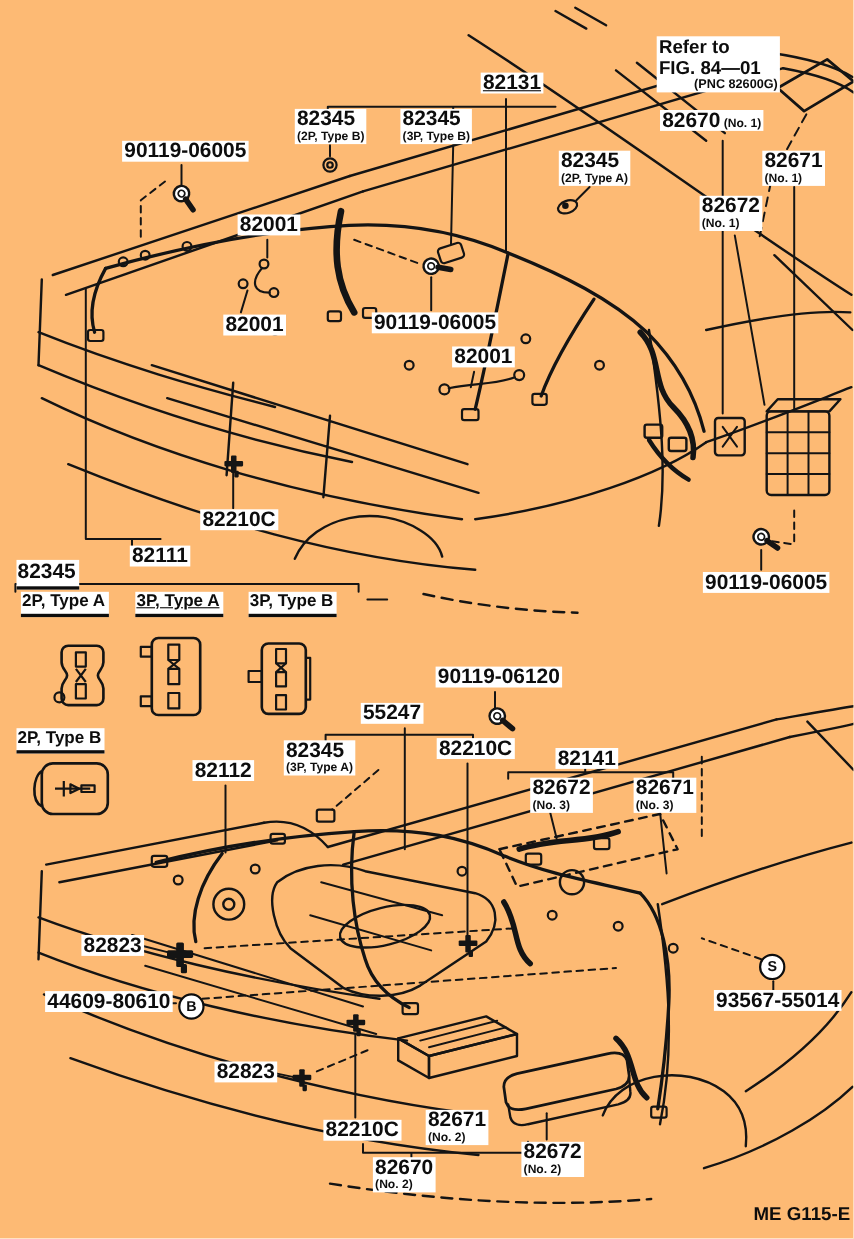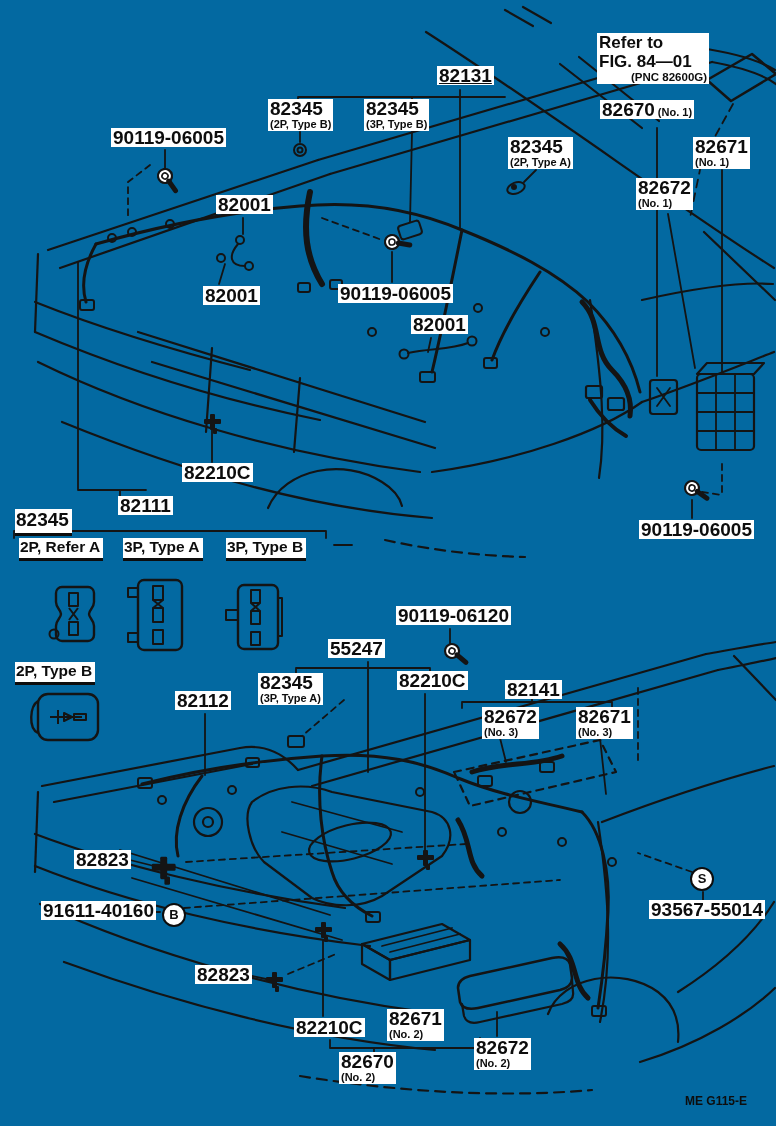--- a/index.html
+++ b/index.html
@@ -1,34 +1,34 @@
 <!DOCTYPE html>
 <html><head>
 <meta charset="utf-8">
 <title>ME G115-E</title>
 <style>
   html,body{margin:0;padding:0;background:#fff;}
-  #canvas{position:relative;width:776px;height:1126px;background:#0369a1;overflow:hidden;
+  #canvas{position:relative;width:776px;height:1126px;background:#fdba74;overflow:hidden;
           font-family:"Liberation Sans",sans-serif;color:#0d0d0d;}
   svg.art{position:absolute;left:0;top:0;z-index:1;}
   .pl{position:absolute;z-index:2;font-weight:700;font-size:19px;line-height:1.02;
       white-space:nowrap;background:#fff;padding:0 2px;}
   .pl .sub{display:block;font-size:11px;letter-spacing:0;margin-top:1px;}
   .pl .subin{font-size:11px;margin-left:3px;font-weight:700;}
   .refer{position:absolute;z-index:2;font-weight:700;font-size:17px;line-height:1.12;
          white-space:nowrap;background:#fff;padding:0 2px;}
   .refer .pnc{font-size:11.5px;display:block;padding-left:32px;}
   .leg-hd{position:absolute;z-index:2;font-weight:700;font-size:19px;white-space:nowrap;
           border-bottom:3px solid #0d0d0d;padding:0 3px 2px 1px;background:#fff;}
   .leg-ty{position:absolute;z-index:2;font-weight:700;font-size:15.5px;white-space:nowrap;
           border-bottom:3px solid #0d0d0d;padding:0 3px 2px 1px;background:#fff;}
   .marker{position:absolute;z-index:2;width:20px;height:20px;border:2.5px solid #0d0d0d;
           border-radius:50%;text-align:center;font-size:13px;font-weight:700;line-height:20px;
           background:#fff;}
-  .code{position:absolute;z-index:2;font-weight:700;font-size:12px;white-space:nowrap;}
+  .code{position:absolute;z-index:2;font-weight:700;font-size:17px;white-space:nowrap;}
 </style>
 </head>
 <body>
 
 <div id="canvas">
 
 <svg class="art" width="776" height="1126" viewBox="0 0 776 1126" xmlns="http://www.w3.org/2000/svg">
   <defs>
     <g id="boltsym">
       <circle cx="0" cy="0" r="7" fill="#fff" stroke="#141414" stroke-width="2.2"></circle>
@@ -340,23 +340,23 @@
   </div>
 
   <div class="pl" style="left:639px;top:520px;">
     <span>90119-06005</span>
   </div>
 
   <div class="leg-hd" style="left:15px;top:509px;">
     <span>82345</span>
   </div>
   <div class="leg-ty" style="left:19px;top:538px;">
-    <span>2P, Refer A</span>
-  </div>
-  <div class="leg-ty" style="left:123px;top:538px;">
+    <span>2P, Type A</span>
+  </div>
+  <div class="leg-ty" style="left:123px;top:538px;text-decoration:underline;">
     <span>3P, Type A</span>
   </div>
   <div class="leg-ty" style="left:226px;top:538px;">
     <span>3P, Type B</span>
   </div>
   <div class="leg-ty" style="left:15px;top:662px;">
     <span>2P, Type B</span>
   </div>
 
   <div class="pl" style="left:396px;top:606px;">
@@ -392,21 +392,21 @@
 
   <div class="pl" style="left:175px;top:691px;">
     <span>82112</span>
   </div>
 
   <div class="pl" style="left:74px;top:850px;">
     <span>82823</span>
   </div>
 
   <div class="pl" style="left:41px;top:901px;">
-    <span>91611-40160</span>
+    <span>44609-80610</span>
   </div>
   <div class="marker" style="left:162px;top:903px;">
     <span>B</span>
   </div>
 
   <div class="pl" style="left:195px;top:965px;">
     <span>82823</span>
   </div>
 
   <div class="pl" style="left:294px;top:1018px;">

